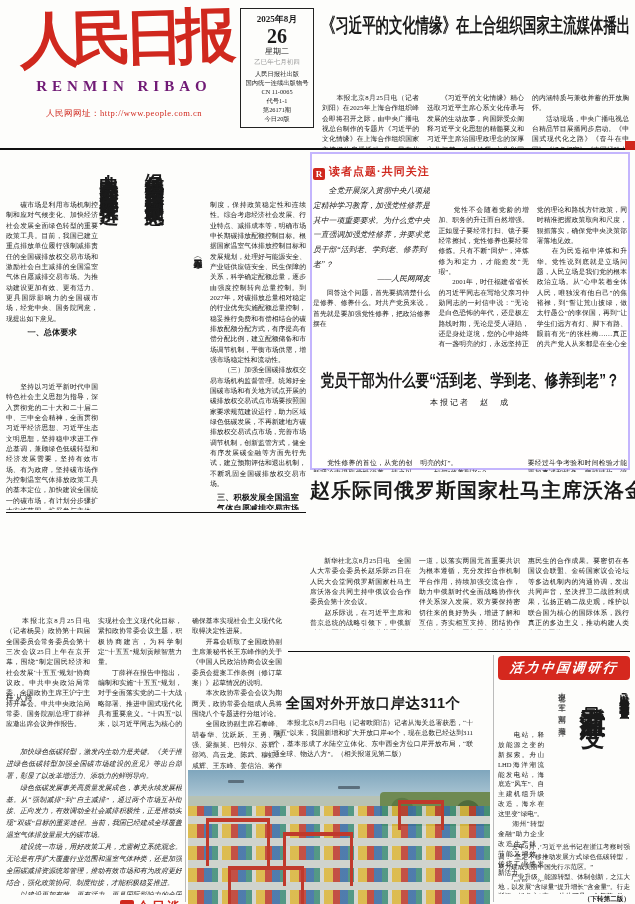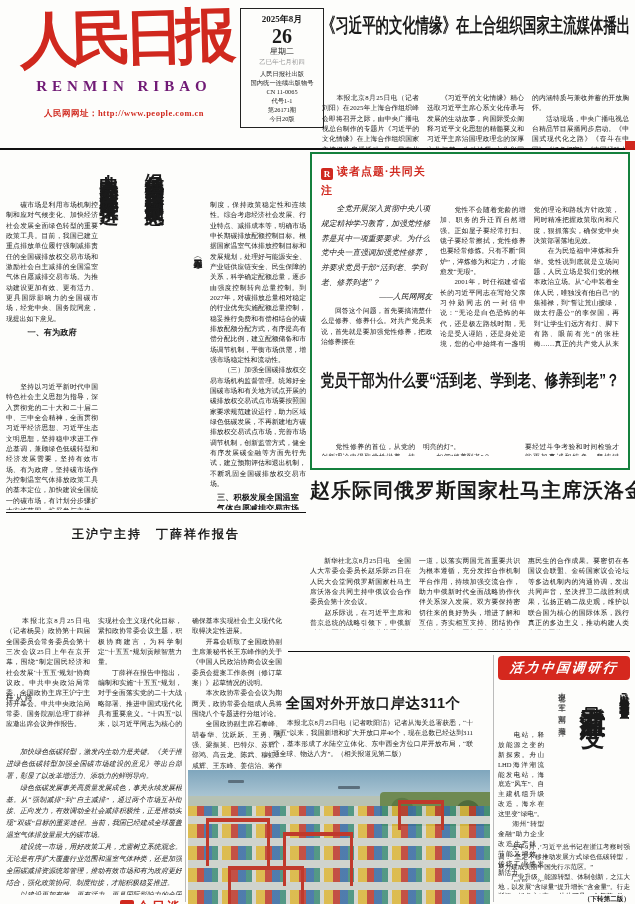--- a/index.html
+++ b/index.html
@@ -7,34 +7,34 @@
   .abs{position:absolute;}
   .sans{font-family:"Liberation Sans","DejaVu Sans",sans-serif;}
   .just{text-align:justify;text-justify:inter-ideograph;margin-top:44px;}
   .body-txt{font-size:6.8px;line-height:1.52;white-space:pre-line;overflow:hidden;}
   .clip{overflow:hidden;}
   .vtext{writing-mode:vertical-rl;text-orientation:upright;}
   .center{text-align:center;}
   
   .mast-title{font-size:60px;font-weight:900;letter-spacing:-8px;color:#d0281e;transform:rotate(-1.5deg);line-height:1.0;}
   .mast-latin{font-size:15px;font-weight:bold;color:#701a75;letter-spacing:5px;}
-  .mast-site{font-size:8.5px;color:#d0281e;letter-spacing:.5px;font-weight:bold;}
+  .mast-site{font-size:8.5px;color:#d0281e;letter-spacing:.5px;}
   .datebox{border:1.5px solid #222;text-align:center;padding:4px 2px;box-sizing:border-box;line-height:1.35;}
   .db-month{font-size:9px;font-weight:bold;}
   .db-day{font-size:20px;font-weight:bold;line-height:1.1;}
   .db-week{font-size:8px;}
   .db-lunar{font-size:6.5px;color:#999;}
   .db-small{font-size:6.3px;line-height:1.45;}
   .top-headline{font-size:20px;font-weight:900;white-space:nowrap;transform:scaleX(.67);transform-origin:left center;letter-spacing:0;}
   .rule{background:#111;}
   
   .vtitle{font-size:19px;font-weight:900;line-height:1.0;letter-spacing:2px;font-family:"Liberation Sans","DejaVu Sans",sans-serif;}
   .sec-head{font-size:8.2px;font-weight:bold;text-align:center;margin:3px 0;font-family:"Liberation Sans","DejaVu Sans",sans-serif;}
   
-  .reader-box{border:2px solid #15803d;box-sizing:border-box;padding:7px 9px;background:#fffefd;}
+  .reader-box{border:2px solid #c4b5fd;box-sizing:border-box;padding:7px 1px;background:#fffefd;}
   .logo-sq{display:inline-block;width:12px;height:12px;background:#d0281e;color:#fff;font-size:9px;font-weight:bold;text-align:center;line-height:12px;border-radius:2px;font-family:"Liberation Serif",serif;vertical-align:-2px;}
   .reader-tag{font-size:11px;font-weight:900;color:#d0281e;letter-spacing:1px;}
   .q-italic{font-style:italic;font-size:7.8px;line-height:1.9;white-space:pre-line;}
   .q-asker{font-style:italic;font-size:7.8px;text-align:right;}
   .reader-headline{font-size:17px;font-weight:900;white-space:nowrap;transform:scaleX(.8);transform-origin:center;}
   .reader-byline{font-size:8px;letter-spacing:2px;}
   
   .zhao-l1{font-size:20px;font-weight:900;letter-spacing:1px;white-space:nowrap;}
   .zhao-l2{font-size:18px;font-weight:900;letter-spacing:0;white-space:nowrap;}
   
@@ -72,21 +72,21 @@
 </style>
 </head>
 <body>
 
 <div class="abs" style="left:18px;top:8px;width:212px;height:132px;">
   <div class="mast-title center">人民日报</div>
   <div class="mast-latin center" style="margin-top:10px;">RENMIN RIBAO</div>
   <div class="mast-site center" style="margin-top:13px;">人民网网址：http://www.people.com.cn</div>
 </div>
 
-<div class="abs datebox" style="left:240px;top:8px;width:84px;height:120px;">
+<div class="abs datebox" style="left:240px;top:8px;width:74px;height:120px;">
   <div class="db-month">2025年8月</div>
   <div class="db-day">26</div>
   <div class="db-week">星期二</div>
   <div class="db-lunar">乙巳年七月初四</div>
   <div class="db-small" style="margin-top:2px;">人民日报社出版</div>
   <div class="db-small">国内统一连续出版物号</div>
   <div class="db-small">CN 11-0065</div>
   <div class="db-small">代号1-1</div>
   <div class="db-small">第26171期</div>
   <div class="db-small">今日20版</div>
@@ -100,21 +100,21 @@
     <div class="body-txt just clip" style="width:97px;">的内涵特质与兼收并蓄的开放胸怀。
 　　活动现场，中央广播电视总台精品节目展播同步启动。《中国式现代化之路》《奋斗在中国》《绿色相守》《中国经验 提升中亚韧性活力》《智造未来：探秘中国新能源汽车产业链》《中国科技创新盛典》《你好，机器人！》《航拍中国·西藏篇》《万物·青藏篇》等20多部总台精品节目将在上合组织国家30多家主流媒体陆续播出，让上合组织国家观众共同感受山水相邻、和合共生的“上合情缘”。</div>
   </div>
 </div>
 
 <div class="abs rule" style="left:0;top:148px;width:635px;height:2px;"></div>
 <div class="abs" style="right:0;top:141px;width:10px;height:9px;background:#d0281e;"></div>
 
 <div class="abs clip" style="left:6px;top:156px;width:92px;height:354px;">
   <div class="body-txt just">　　碳市场是利用市场机制控制和应对气候变化、加快经济社会发展全面绿色转型的重要政策工具。目前，我国已建立重点排放单位履行强制减排责任的全国碳排放权交易市场和激励社会自主减排的全国温室气体自愿减排交易市场。为推动建设更加有效、更有活力、更具国际影响力的全国碳市场，经党中央、国务院同意，现提出如下意见。</div>
-  <div class="sec-head">一、有为政府</div>
+  <div class="sec-head">一、总体要求</div>
   <div class="body-txt just">　　坚持以习近平新时代中国特色社会主义思想为指导，深入贯彻党的二十大和二十届二中、三中全会精神，全面贯彻习近平经济思想、习近平生态文明思想，坚持稳中求进工作总基调，兼顾绿色低碳转型和经济发展需要，坚持有效市场、有为政府，坚持碳市场作为控制温室气体排放政策工具的基本定位，加快建设全国统一的碳市场，有计划分步骤扩大实施范围，扩展参与主体，营造更加公平公开透明的市场环境，努力实现碳排放资源配置效率最优化和效益最大化，推动传统产业深度转型，培育发展新质生产力，激发全社会绿色低碳发展内生动力，为积极稳妥推进碳达峰碳中和、建设美丽中国提供重要支撑。
 　　主要目标是，到2027年，全国碳排放权交易市场基本覆盖工业领域主要排放行业，全国温室气体自愿减排交易市场实现重点领域全覆盖。</div>
 
 </div>
 
 <div class="abs" style="left:100px;top:158px;width:104px;height:352px;display:flex;justify-content:space-between;">
   <div class="vtext vtitle">中共中央办公厅国务院办公厅关于推进</div>
   <div class="vtext vtitle">绿色低碳转型加强全国碳市场建设的意见</div>
   <div class="vtext" style="font-size:9px;padding-top:95px;">（二〇二五年五月二十四日）</div>
 </div>
@@ -142,20 +142,21 @@
     </div>
     <div class="body-txt just clip">　　党性不会随着党龄的增加、职务的升迁而自然增强。正如屋子要经常打扫、镜子要经常擦拭，党性修养也要经常修炼。只有不断“回炉”，淬炼修为和定力，才能愈发“无瑕”。
 　　2001年，时任福建省省长的习近平同志在写给父亲习仲勋同志的一封信中说：“无论是白色恐怖的年代，还是极左路线时期，无论是受人诬陷，还是身处逆境，您的心中始终有一盏明亮的灯，永远坚持正确的前进方向。”把锤炼党性作为终身课题，就要不断去杂质、除病毒、防污染，确保“心中始终有一盏</div>
     <div class="body-txt just clip">党的理论和路线方针政策，同时精准把握政策取向和尺度，狠抓落实，确保党中央决策部署落地见效。
 　　在为民造福中淬炼和升华。党性说到底就是立场问题，人民立场是我们党的根本政治立场。从“心中装着全体人民，唯独没有他自己”的焦裕禄，到“誓让荒山披绿，做太行愚公”的李保国，再到“让学生们远方有灯、脚下有路、眼前有光”的张桂梅……真正的共产党人从来都是在全心全意为人民服务中，展现出党性光辉和人格力量。
 　　在担当作为中赓续和强化。党性</div>
   </div>
   <div style="display:flex;justify-content:center;margin-top:20px;">
     <div class="reader-headline sans">党员干部为什么要“活到老、学到老、修养到老”？</div>
   </div>
+  <div class="center reader-byline" style="margin-top:5px;">本报记者　赵　成</div>
   <div style="display:grid;grid-template-columns:1fr 1fr 1fr;gap:8px;height:58px;overflow:hidden;margin-top:6px;">
     <div class="body-txt just clip">　　党性修养的首位，从党的创新理论中汲取党性滋养，持之以恒修好共产党人的“心学”。
 　　很多人有这样的经历，在抗震救灾等急难险重任务中冲在前面的、在日常工作中状态最积极的，一般常常是党员。这就是我们常说的，党员要有党员的样子。党员的好样子从哪里来？从党性中来。
 　　如果党性不强、不纯，各方面都会失之于松、站不住。在一些落马官员的忏悔中，我们经常能看到“丧失党性原则”“背离党性原则”这样的表述。党性和原则并称，一旦党性失守，也就丢失了原则、迷失了方向。
 　　为什么要强调“修养到老”？</div>
     <div class="body-txt just clip">明亮的灯”。
 　　如何“修养到老”？
 　　从党的创新理论中汲取丰厚滋养。时代考题常出常新，对党员干部的精神状态、思想观念、素质能力、作风形象都有新的更高要求。党的创新理论是一个思想宝库，其中既有改造主观世界的思想武器，又有改造客观世界的科学方法。学习领悟习近平生态文明思想，就能把握好绿水青山与金山银山的辩证关系，从坚持以党的创新理论中悟思路、找方法，江苏苏州用人文与经济“双面绣”，绘就新时代的姑苏繁华图……这些事例充分表明，把思想方法搞对头，才能发自内心认同</div>
     <div class="body-txt just clip">要经过斗争考验和时间检验才能更加真诚和纯色。爬坡过坎、滚石上山的关键时期，尤其需要那么一股革命加拼命的强大精神。进一步全面深化改革必须涉险滩、突破科技“卡脖子”难题需要只争朝夕，以敢作敢为人手推进全面从严治党要求动真碰硬……真正把底线的担子挑起来，才是共产党人应有的党性担当和政治本色。
 　　在全党开展集中学习教育，是我们党推进自我革命的重要途径，也是党员干部加强党性修养的宝贵契机。随着深入贯彻中央八项规定精神学习教育的扎实开展，党员干部自觉锤炼党性，提高思想觉悟、增强干事本领、主动作为，定能不断打开改革发展崭新天地。</div>
@@ -170,21 +171,20 @@
 　　赵乐际表示，今年是中俄议会合作委员会成立20周年。中俄立法机构的机制交流与合作，为双边、多边立法机构合作树立了典范，积累了有益经验。中国全国人大愿同俄罗斯联邦会议</div>
     <div class="body-txt just clip" style="width:101px;">一道，以落实两国元首重要共识为根本遵循，充分发挥合作机制平台作用，持续加强交流合作，助力中俄新时代全面战略协作伙伴关系深入发展。双方要保持密切往来的良好势头，增进了解和互信，夯实相互支持、团结协作的政治基础。要拓展机制交流的内容和形式，适应新时代中俄关系发展需要，交流立法机构职能职责，互学互鉴治国理政和立法、监督等方面经验，助力各自国家发展振兴。要及时批准有关双边条约和协定，推动在经贸、能源、科技、人文交流等领域深化合作，落实好惠及两国人民、惠</div>
     <div class="body-txt just clip" style="width:101px;">惠民生的合作成果。要密切在各国议会联盟、金砖国家议会论坛等多边机制内的沟通协调，发出共同声音，坚决捍卫二战胜利成果，弘扬正确二战史观，维护以联合国为核心的国际体系，践行真正的多边主义，推动构建人类命运共同体。
 　　沃洛金表示，在两国元首战略引领下，俄中新时代全面战略协作伙伴关系深入发展。俄国家杜马愿加强同中国全国人大交往交流，落实好两国元首重要共识，深化立法机构各层级交往，形成</div>
   </div>
 </div>
 
 <div class="abs rule" style="left:6px;top:512px;width:300px;height:1px;"></div>
 
 <div class="abs" style="left:6px;top:520px;width:300px;">
-  <div class="center zx-sub sans" style="margin-top:6px;">王沪宁主持　丁薛祥作报告</div>
 </div>
 <div class="abs body-txt just clip" style="left:6px;top:572px;width:84px;height:112px;">　　本报北京8月25日电（记者杨昊）政协第十四届全国委员会常务委员会第十三次会议25日上午在京开幕，围绕“制定国民经济和社会发展‘十五五’规划”协商议政。中共中央政治局常委、全国政协主席王沪宁主持开幕会。中共中央政治局常委、国务院副总理丁薛祥应邀出席会议并作报告。
 　　王沪宁在主持讲话中表示，“十五五”时期是基本实现社会主义现代化夯实基础、全面发力的关键时期，谋划好“十五五”时期发展十分重要。全国政协常委会组成人员要认真贯彻落实习近平总书记关于“十五五”规划编制工作的重要指示精神，深刻领悟“两个确立”的决定性意义，增强“四个意识”、坚定“四个自信”、做到“两个维护”，以强烈的政治责任感和历史使命感，紧紧围绕基本</div>
 <div class="abs body-txt just clip" style="left:98px;top:572px;width:84px;height:112px;">实现社会主义现代化目标，紧扣政协常委会议主题，积极协商建言，为科学制定“十五五”规划贡献智慧力量。
 　　丁薛祥在报告中指出，编制和实施“十五五”规划，对于全面落实党的二十大战略部署、推进中国式现代化具有重要意义。“十四五”以来，以习近平同志为核心的党中央团结带领全党全国各族人民迎难而上、砥砺前行，我国经济社会发展取得一系列新的伟大成就，经济实力、科技实力、综合国力跃上了新台阶。“十五五”时期是基本实现社会主义现代化夯实基础、全面发力的关键时期，要坚持以习近平新时代中国特色社会主义思想为指导，准确把握形势变化的新要求，深入谋划、聚焦重点，科学编制“十五五”规划，合理确定目标任务，精准谋划实施重大战略</div>
 <div class="abs body-txt just clip" style="left:192px;top:572px;width:90px;height:192px;">确保基本实现社会主义现代化取得决定性进展。
 　　开幕会听取了全国政协副主席兼秘书长王东峰作的关于《中国人民政治协商会议全国委员会提案工作条例（修订草案）》起草情况的说明。
 　　本次政协常委会会议为期两天，政协常委会组成人员将围绕八个专题进行分组讨论。
 　　全国政协副主席石泰峰、胡春华、沈跃跃、王勇、周强、梁振英、巴特尔、苏辉、邵鸿、高云龙、陈武、穆虹、咸辉、王东峰、姜信治、蒋作君、何报翔、王光谦、秦博勇、朱永新、杨震出席会议。</div>
 

